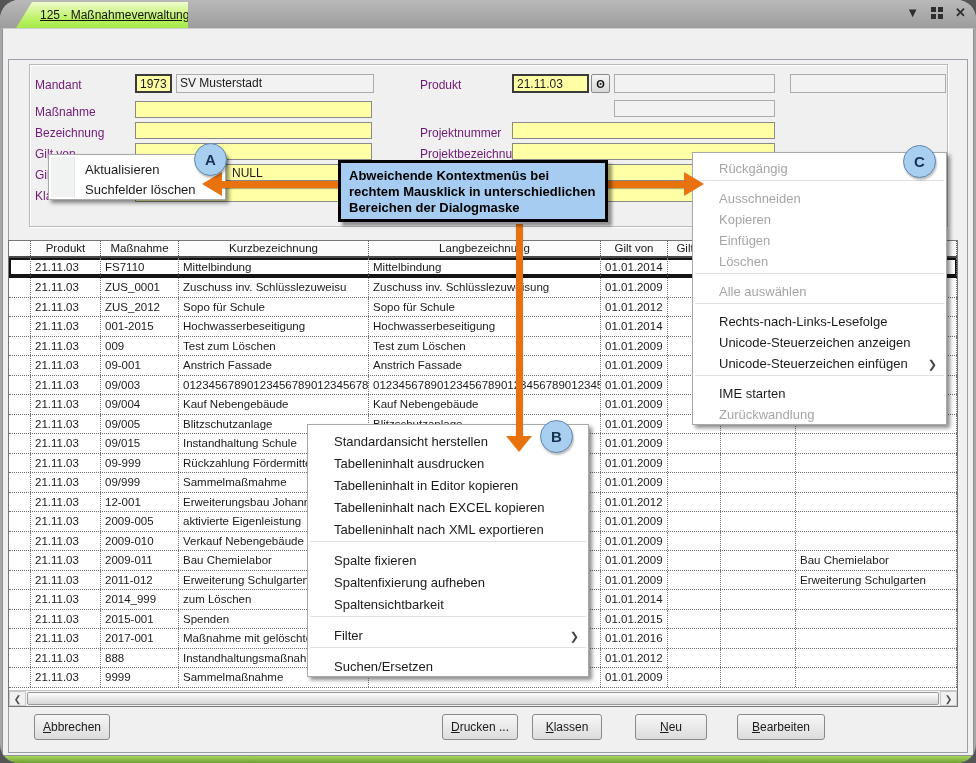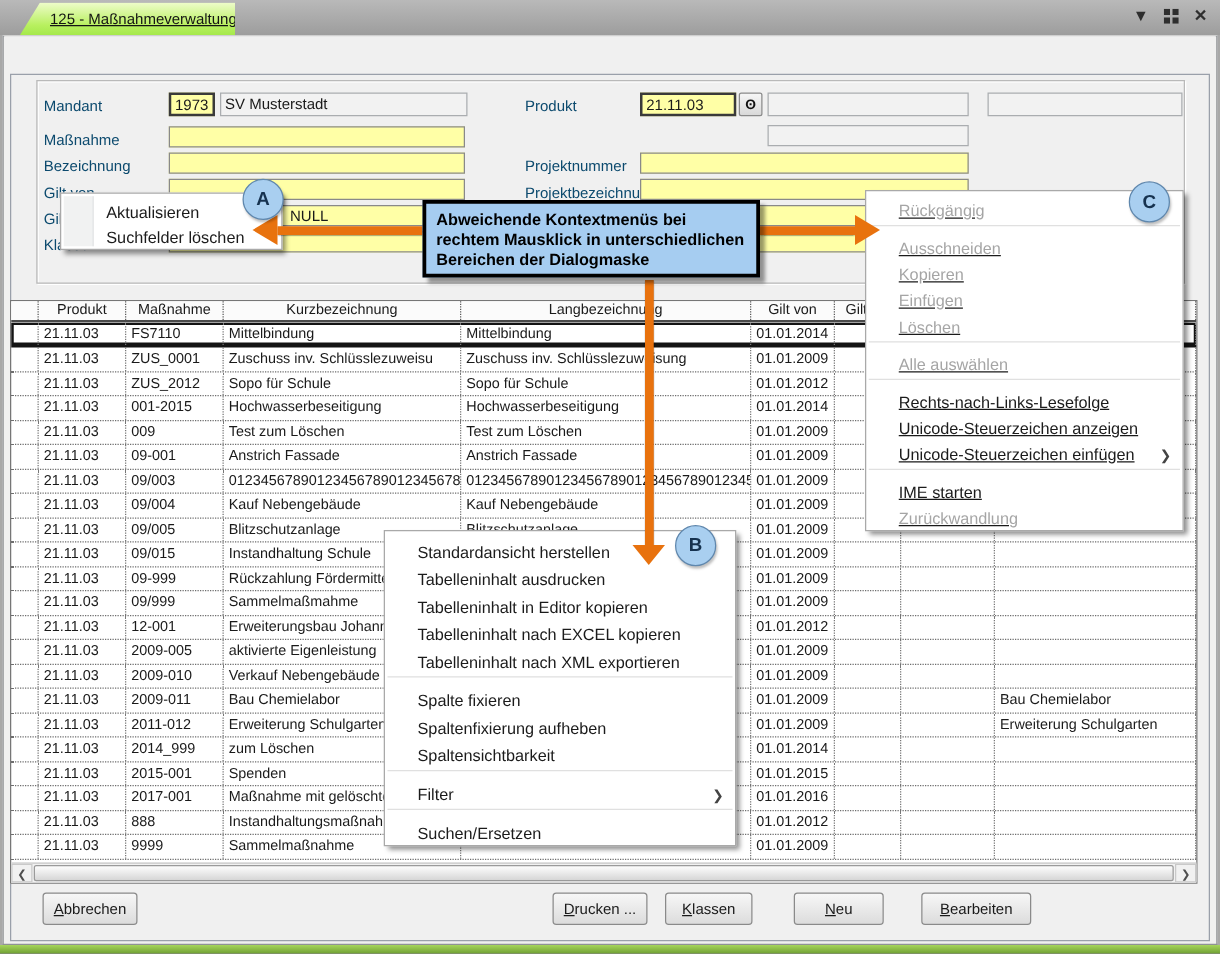--- a/index.html
+++ b/index.html
@@ -1,18 +1,18 @@
 <!DOCTYPE html>
 <html><head>
 <meta charset="utf-8">
 <style>
   html,body{margin:0;padding:0;background:#555;}
   *{box-sizing:border-box;}
   .screen{position:relative;width:976px;height:763px;background:#a8a8a8;
-          font-family:"Liberation Sans",sans-serif;overflow:hidden;color:#1a1a1a;}
+          font-family:"Liberation Sans",sans-serif;overflow:hidden;color:#1a1a1a;border-radius:19px;}
 
   
   .titlebar{position:absolute;left:0;top:0;width:976px;height:28px;
             background:linear-gradient(#b9b9b9,#9d9d9d);}
   .doc-tab{position:absolute;left:16px;top:2px;width:172px;height:26px;
            background:linear-gradient(#eefccb,#b8f05f 70%,#a5e94b);
            clip-path:polygon(16px 0,100% 0,100% 100%,0 100%);
            display:flex;align-items:center;padding-left:24px;}
   .doc-tab .t{font-size:12px;text-decoration:underline;color:#141414;white-space:nowrap;}
   .doc-tab .x{font-weight:bold;font-size:13px;margin-left:9px;color:#111;}
@@ -28,21 +28,21 @@
   .page-tab{position:absolute;left:9px;top:34px;width:132px;height:26px;z-index:2;
             background:linear-gradient(#ffffff,#f1f1f1);
             border:1px solid #8b909b;border-bottom:none;border-radius:3px 3px 0 0;
             font-size:12px;display:flex;align-items:center;justify-content:center;}
   .tab-page{position:absolute;left:8px;top:59px;width:960px;height:694px;
             border:1px solid #9aa0aa;background:#f0f0f0;}
 
   
   .form-box{position:absolute;left:29px;top:64px;width:919px;height:163px;
             border:1px solid #b9b9b9;box-shadow:1px 1px 0 #ffffff inset,1px 1px 0 #ffffff;}
-  .flabel{position:absolute;font-size:12px;color:#0c4a6e;white-space:nowrap;}
+  .flabel{position:absolute;font-size:12px;color:#701a75;white-space:nowrap;}
   .field{position:absolute;font-size:12px;line-height:15px;padding:1px 3px;
          background:#ffffa6;border:1px solid #898989;white-space:nowrap;overflow:hidden;}
   .field.focus{border:2px solid #3a3a3a;}
   .field.ro{background:#f2f2f2;border-color:#aaadb0;}
   .lookup-btn{position:absolute;background:linear-gradient(#f6f6f6,#d9d9d9);
               border:1px solid #8a8a8a;border-radius:2px;display:flex;align-items:center;
               justify-content:center;font-size:11px;font-weight:bold;color:#111;}
 
   
   .grid{position:absolute;left:8px;top:240px;width:950px;height:467px;
@@ -75,21 +75,21 @@
       padding-left:26px;padding-right:24px;}
   .mi.disabled{color:#a5a5a5;}
   .mi .sub{position:absolute;right:9px;font-size:11px;color:#444;}
   .msep{height:1px;background:#e0e0e0;margin:4px 2px;}
   #menu-a{left:48px;top:154px;width:178px;}
   #menu-a .mi{height:20px;padding-left:36px;}
   #menu-a::before{content:"";position:absolute;left:2px;top:2px;bottom:2px;width:23px;
                   background:#f1f2f2;border-right:1px solid #e2e3e5;}
   #menu-b{left:307px;top:424px;width:282px;}
   #menu-b .mi{height:22px;}
-  #menu-c{left:692px;top:152px;width:255px;text-decoration:underline;}
+  #menu-c{left:692px;top:152px;width:255px;}
   #menu-c .mi{height:21px;}
 
   
   .info-box{position:absolute;left:338px;top:160px;width:270px;height:62px;z-index:8;
             background:#a6cdf1;border:3px solid #000;box-shadow:4px 4px 3px rgba(0,0,0,.4);
             padding:5px 8px;font-size:13px;font-weight:bold;line-height:16px;color:#000;}
   .badge{position:absolute;width:33px;height:33px;border-radius:50%;z-index:9;
          background:#a9cff0;border:1px solid #5f87ad;box-shadow:1px 2px 2px rgba(0,0,0,.25);
          display:flex;align-items:center;justify-content:center;
          font-weight:bold;font-size:15px;color:#16324f;}

